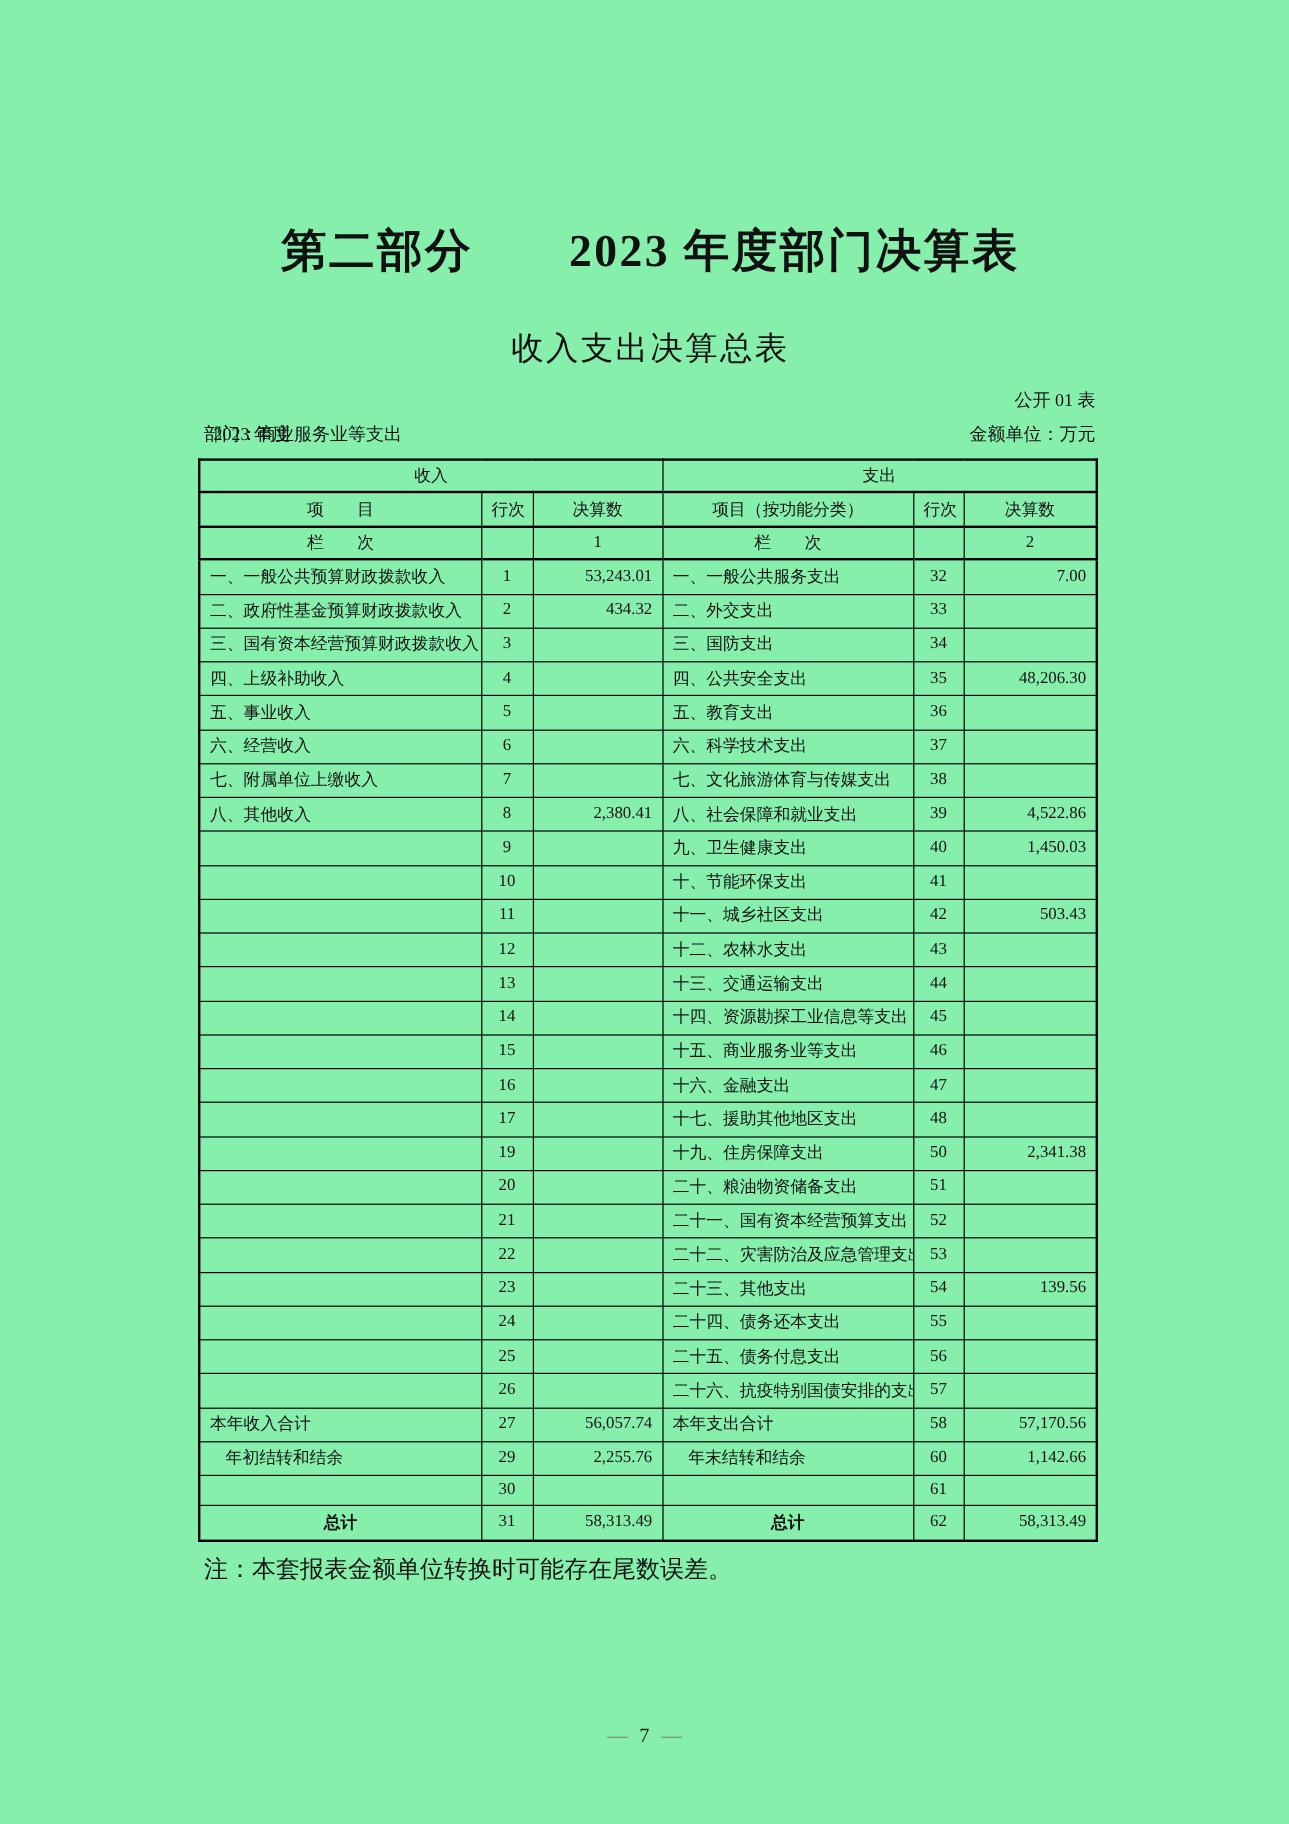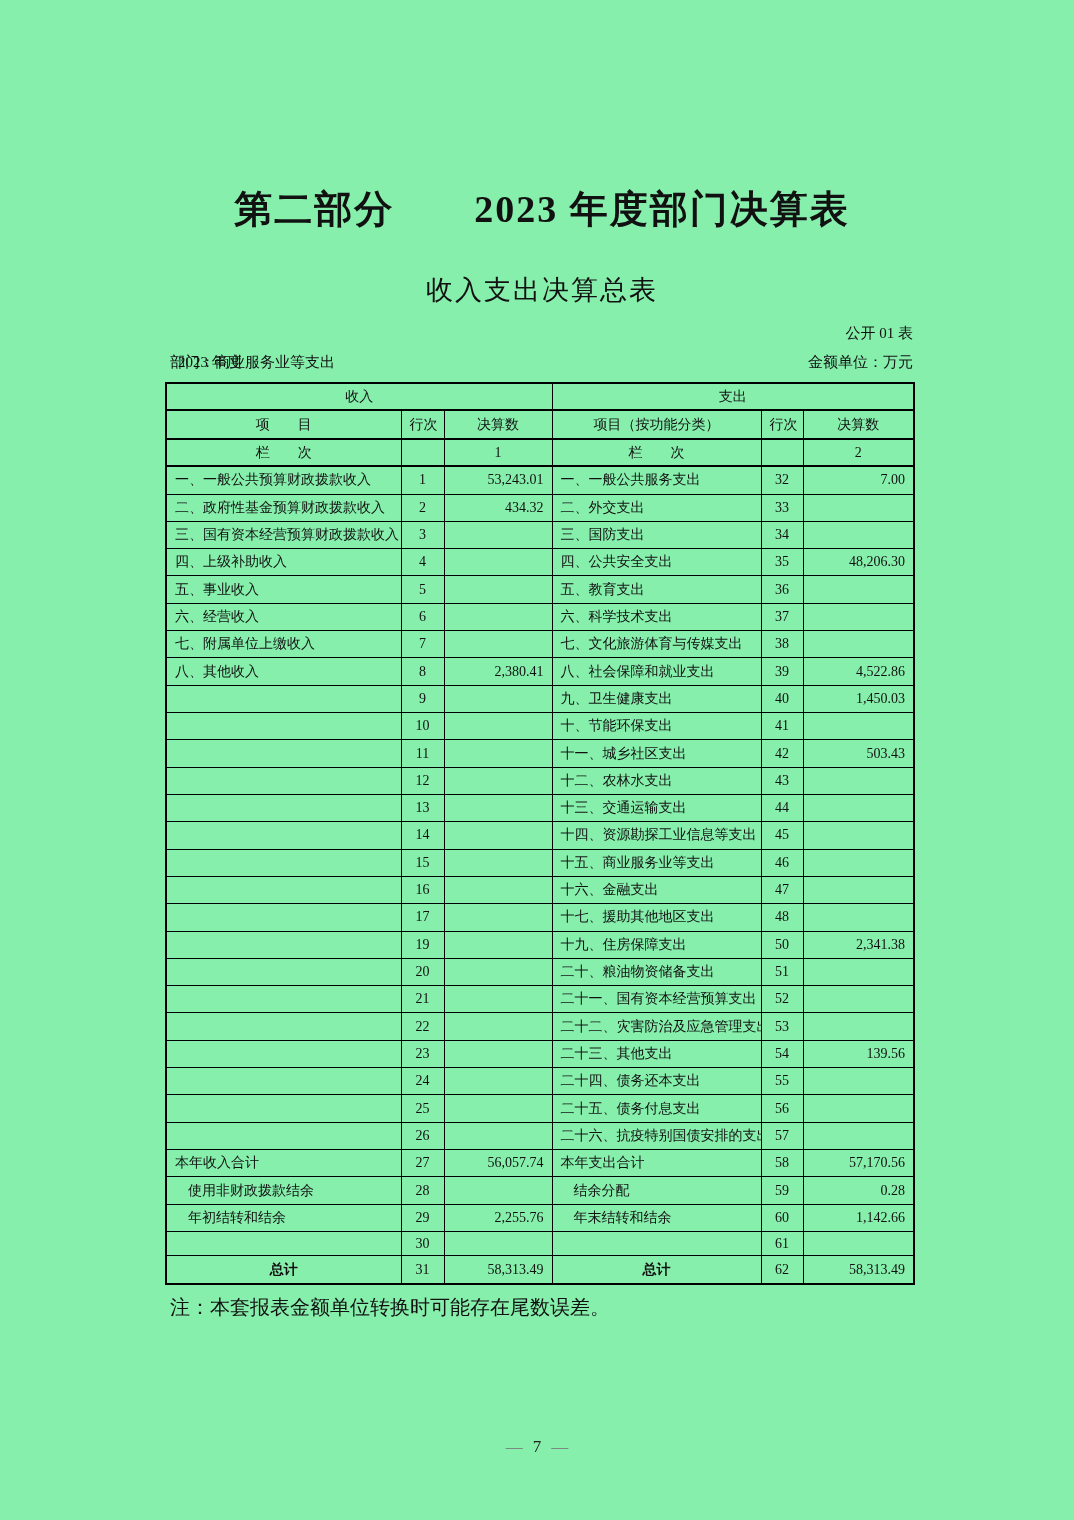--- a/index.html
+++ b/index.html
@@ -315,28 +315,20 @@
         </tr>
         <tr>
           <td class="item">本年收入合计</td>
           <td class="rowno">27</td>
           <td class="num">56,057.74</td>
           <td class="item">本年支出合计</td>
           <td class="rowno">58</td>
           <td class="num">57,170.56</td>
         </tr>
         <tr>
-          <td class="item indent">使用非财政拨款结余</td>
-          <td class="rowno">28</td>
-          <td class="num"></td>
-          <td class="item indent">结余分配</td>
-          <td class="rowno">59</td>
-          <td class="num">0.28</td>
-        </tr>
-        <tr>
           <td class="item indent">年初结转和结余</td>
           <td class="rowno">29</td>
           <td class="num">2,255.76</td>
           <td class="item indent">年末结转和结余</td>
           <td class="rowno">60</td>
           <td class="num">1,142.66</td>
         </tr>
         <tr>
           <td class="item"></td>
           <td class="rowno">30</td>

